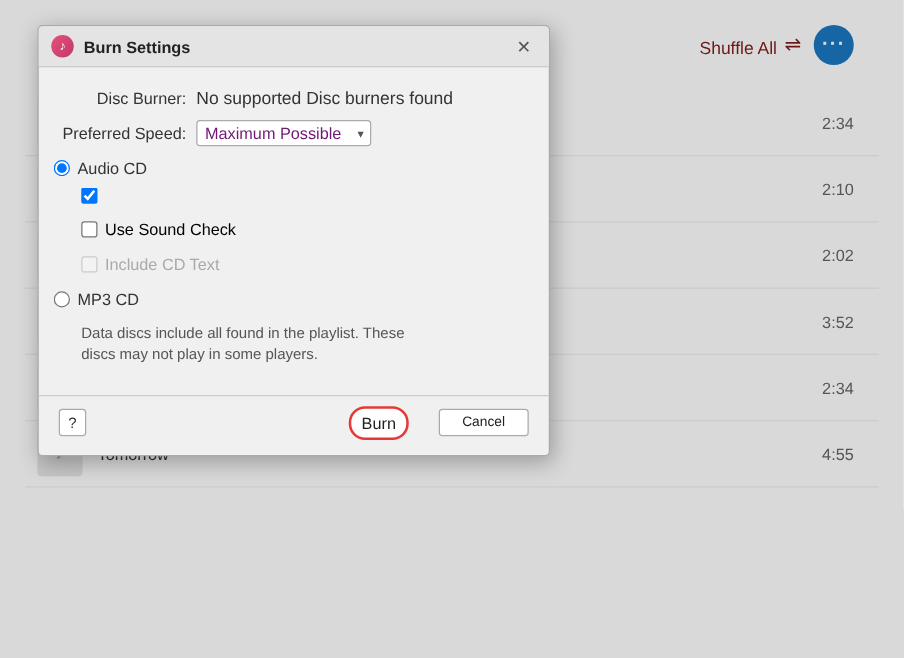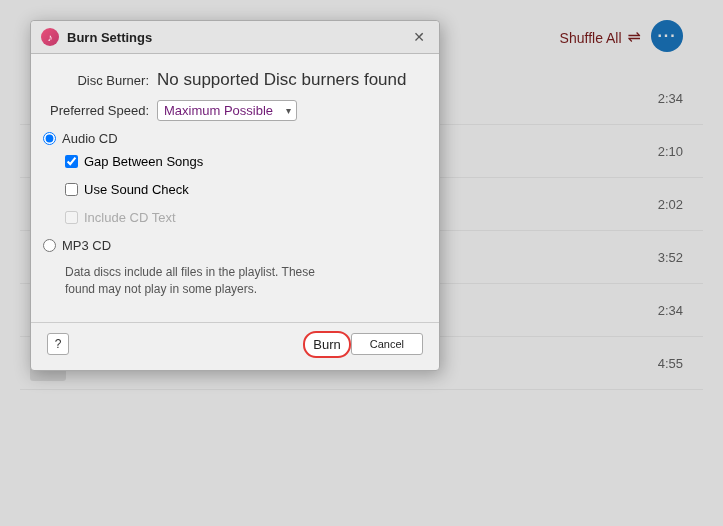--- a/index.html
+++ b/index.html
@@ -172,21 +172,21 @@
     .form-label {
       text-align: right;
       min-width: 110px;
       color: #333;
       margin-right: 8px;
       font-size: 13px;
     }
 
     .form-value {
       color: #333;
-      font-size: 17px;
+      font-size: 14px;
     }
 
     .select-wrapper {
       position: relative;
       display: inline-flex;
       align-items: center;
     }
 
     .speed-select {
       background: white;
@@ -294,21 +294,21 @@
     .footer-spacer { flex: 1; }
 
     .burn-btn {
       background: white;
       border: 2px solid #e53935;
       border-radius: 13px;
       padding: 4px 8px;
       font-size: 13px;
       cursor: pointer;
       color: #222;
-      margin-right: 0;
+      margin-right: 24px;
       font-weight: 500;
     }
 
     .cancel-btn {
       background: white;
       border: 1px solid #aaa;
       border-radius: 3px;
       padding: 4px 18px;
       font-size: 11px;
       cursor: pointer;
@@ -414,40 +414,39 @@
       <div class="disc-format-section">
         <div class="radio-group">
 
           <div class="radio-row">
             <input type="radio" name="discFormat" id="audioCd" checked="" style="">
             <label for="audioCd">Audio CD</label>
           </div>
 
           <div class="checkbox-row">
             <input type="checkbox" id="gapSongs" checked="" style="">
-            <label for="gapSongs">Gap Between Songs</label>
           </div>
 
           <div class="checkbox-row">
             <input type="checkbox" id="soundCheck" style="">
             <label for="soundCheck">Use Sound Check</label>
           </div>
 
           <div class="checkbox-row disabled">
             <input type="checkbox" id="cdText" disabled="" style="">
             <label for="cdText">Include CD Text</label>
           </div>
 
           <div class="radio-row">
             <input type="radio" name="discFormat" id="mp3Cd" style="">
             <label for="mp3Cd">MP3 CD</label>
           </div>
 
 
-          <div class="data-cd-note">Data discs include all files in the playlist. These found may not play in some players.</div>
+          <div class="data-cd-note">Data discs include all found in the playlist. These discs may not play in some players.</div>
 
         </div>
       </div>
     </div>
 
     <div class="dialog-footer">
       <button class="help-btn">
         <span>?</span>
       </button>
       <div class="footer-spacer"></div>

